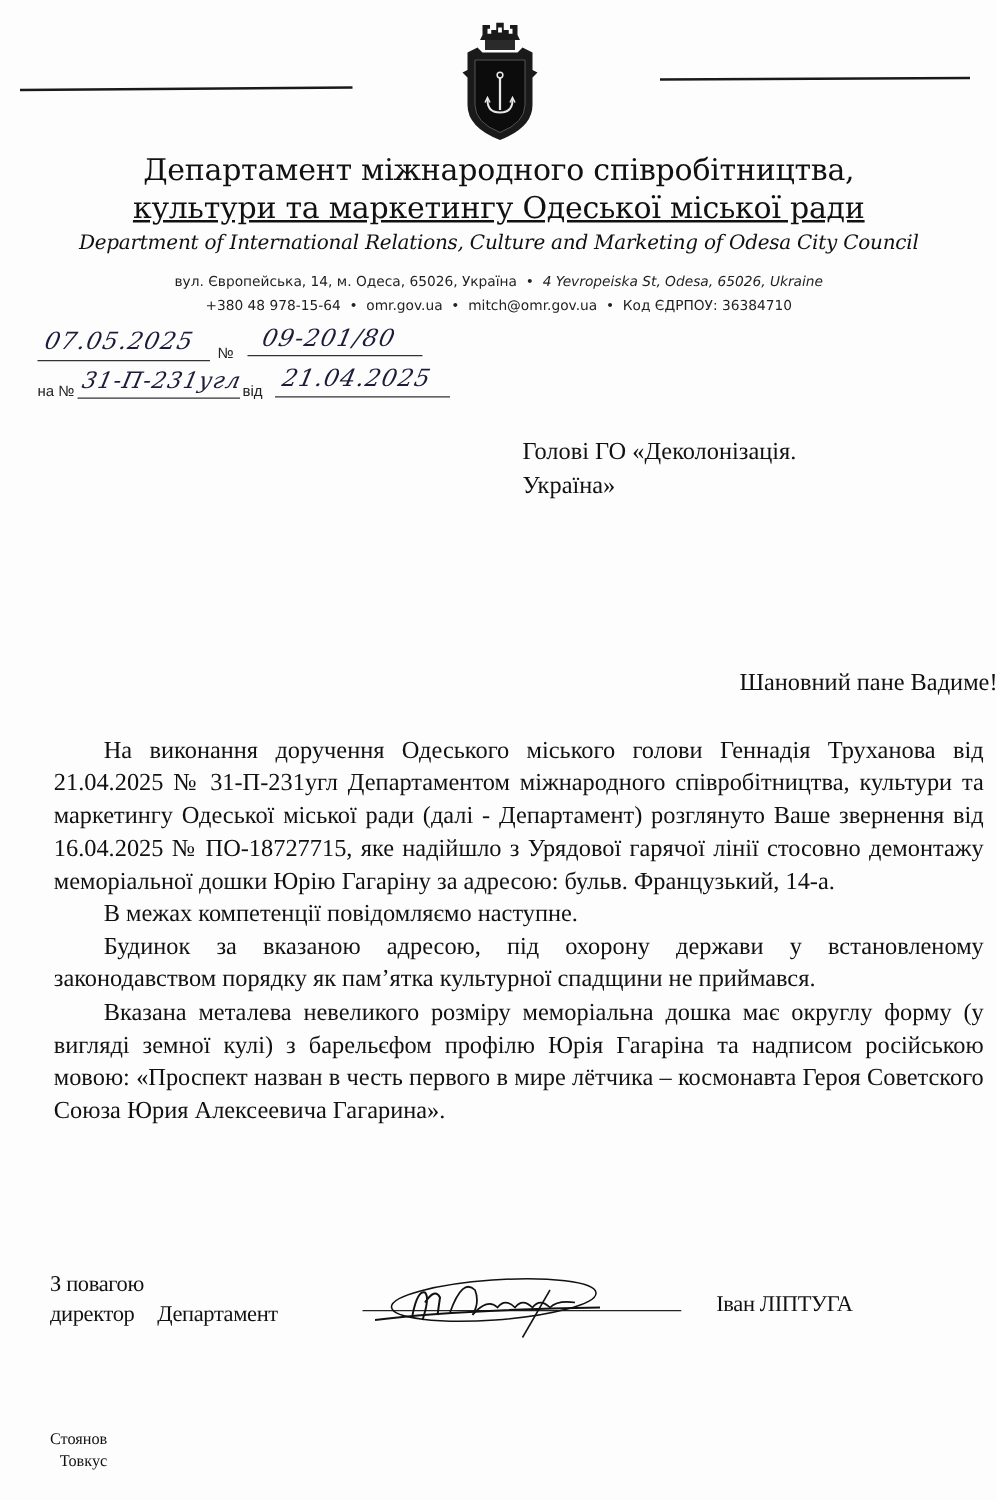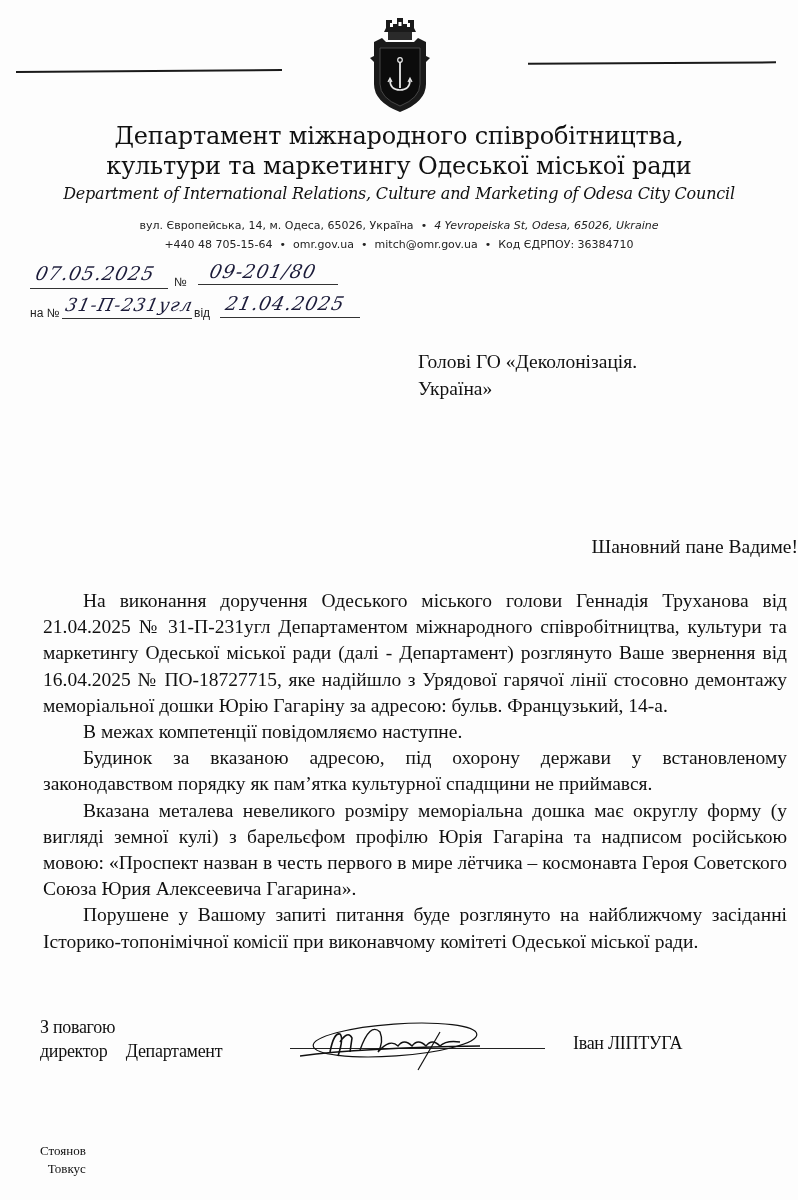--- a/index.html
+++ b/index.html
@@ -8,21 +8,21 @@
 
   
   .rule { position: absolute; height: 2px; background: #1a1a1a; }
   .rule-left { left: 16px; top: 70px; width: 266px; transform: rotate(-0.4deg); }
   .rule-right { left: 528px; top: 62px; width: 248px; transform: rotate(-0.3deg); }
   .crest { position: absolute; left: 368px; top: 18px; width: 64px; height: 96px; }
 
   .dept-ua { position: absolute; left: 0; width: 798px; text-align: center;
     font-family: "DejaVu Serif", serif; font-size: 24px; color: #111; letter-spacing: -0.2px; }
   .dept-ua.l1 { top: 122px; }
-  .dept-ua.l2 { top: 152px; }
+  .dept-ua.l2 { top: 152px; text-decoration: underline; }
   .dept-en { position: absolute; left: 0; width: 798px; top: 184px; text-align: center;
     font-family: "DejaVu Serif", serif; font-style: italic; font-size: 16px; color: #111; letter-spacing: -0.2px; }
   .contact { position: absolute; left: 0; width: 798px; text-align: center;
     font-family: "DejaVu Sans", sans-serif; font-size: 11px; color: #222; }
   .contact.c1 { top: 219px; }
   .contact.c2 { top: 238px; }
   .contact .it { font-style: italic; }
 
   
   .reg { position: absolute; font-family: "Liberation Sans", sans-serif; font-size: 12px; color: #222; }
@@ -83,21 +83,21 @@
   <div class="dept-ua l1">Департамент міжнародного співробітництва,</div>
   <div class="dept-ua l2">культури та маркетингу Одеської міської ради</div>
   <div class="dept-en">Department of International Relations, Culture and Marketing of Odesa City Council</div>
 
   <div class="contact c1">
     <span>вул. Європейська, 14, м. Одеса, 65026, Україна</span>
     &nbsp;<span>•</span>&nbsp;
     <span class="it">4 Yevropeiska St, Odesa, 65026, Ukraine</span>
   </div>
   <div class="contact c2">
-    <span>+440 48 705-15-64</span>
+    <span>+380 48 978-15-64</span>
     &nbsp;<span>•</span>&nbsp;
     <span>omr.gov.ua</span>
     &nbsp;<span>•</span>&nbsp;
     <span>mitch@omr.gov.ua</span>
     &nbsp;<span>•</span>&nbsp;
     <span>Код ЄДРПОУ: 36384710</span>
   </div>
 
   <div class="hand" style="left:36px; top:262px;">07.05.2025</div>
   <div class="uline" style="left:30px; top:288px; width:138px;"></div>
@@ -117,21 +117,20 @@
     <div>Україна»</div>
   </div>
 
   <div class="salutation">Шановний пане Вадиме!</div>
 
   <div class="body">
     <p>На виконання доручення Одеського міського голови Геннадія Труханова від 21.04.2025 № 31-П-231угл Департаментом міжнародного співробітництва, культури та маркетингу Одеської міської ради (далі - Департамент) розглянуто Ваше звернення від 16.04.2025 № ПО-18727715, яке надійшло з Урядової гарячої лінії стосовно демонтажу меморіальної дошки Юрію Гагаріну за адресою: бульв. Французький, 14-а.</p>
     <p>В межах компетенції повідомляємо наступне.</p>
     <p>Будинок за вказаною адресою, під охорону держави у встановленому законодавством порядку як пам’ятка культурної спадщини не приймався.</p>
     <p>Вказана металева невеликого розміру меморіальна дошка має округлу форму (у вигляді земної кулі) з барельєфом профілю Юрія Гагаріна та надписом російською мовою: «Проспект назван в честь первого в мире лётчика – космонавта Героя Советского Союза Юрия Алексеевича Гагарина».</p>
-    <p>Порушене у Вашому запиті питання буде розглянуто на найближчому засіданні Історико-топонімічної комісії при виконавчому комітеті Одеської міської ради.</p>
   </div>
 
   <div class="sig-l">
     <div>З повагою</div>
     <div>
       <span class="pos">директор</span>
       <span class="pos pos2">Департамент</span>
     </div>
   </div>
   <div class="sig-line"></div>

